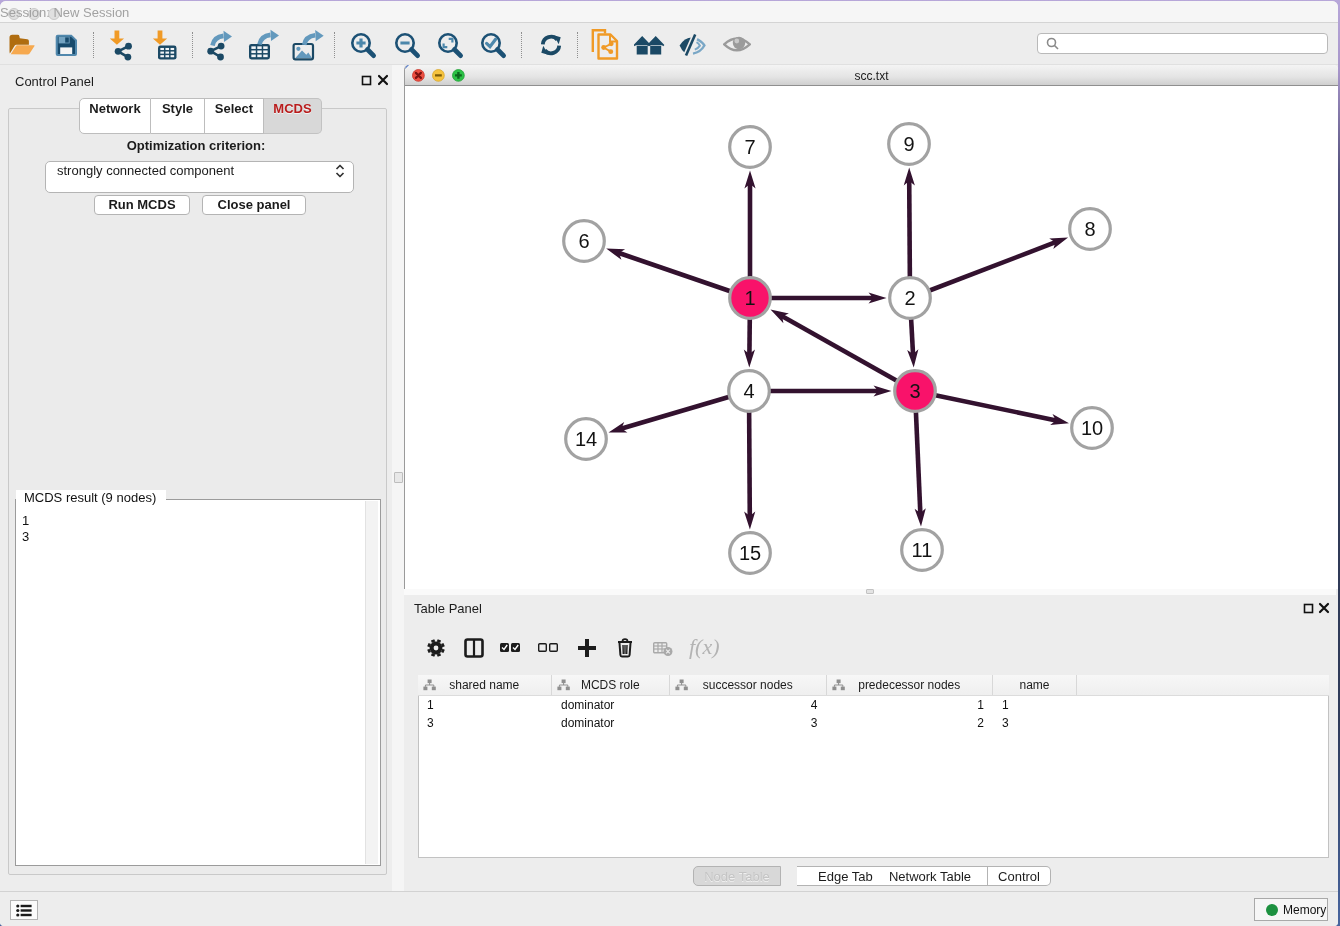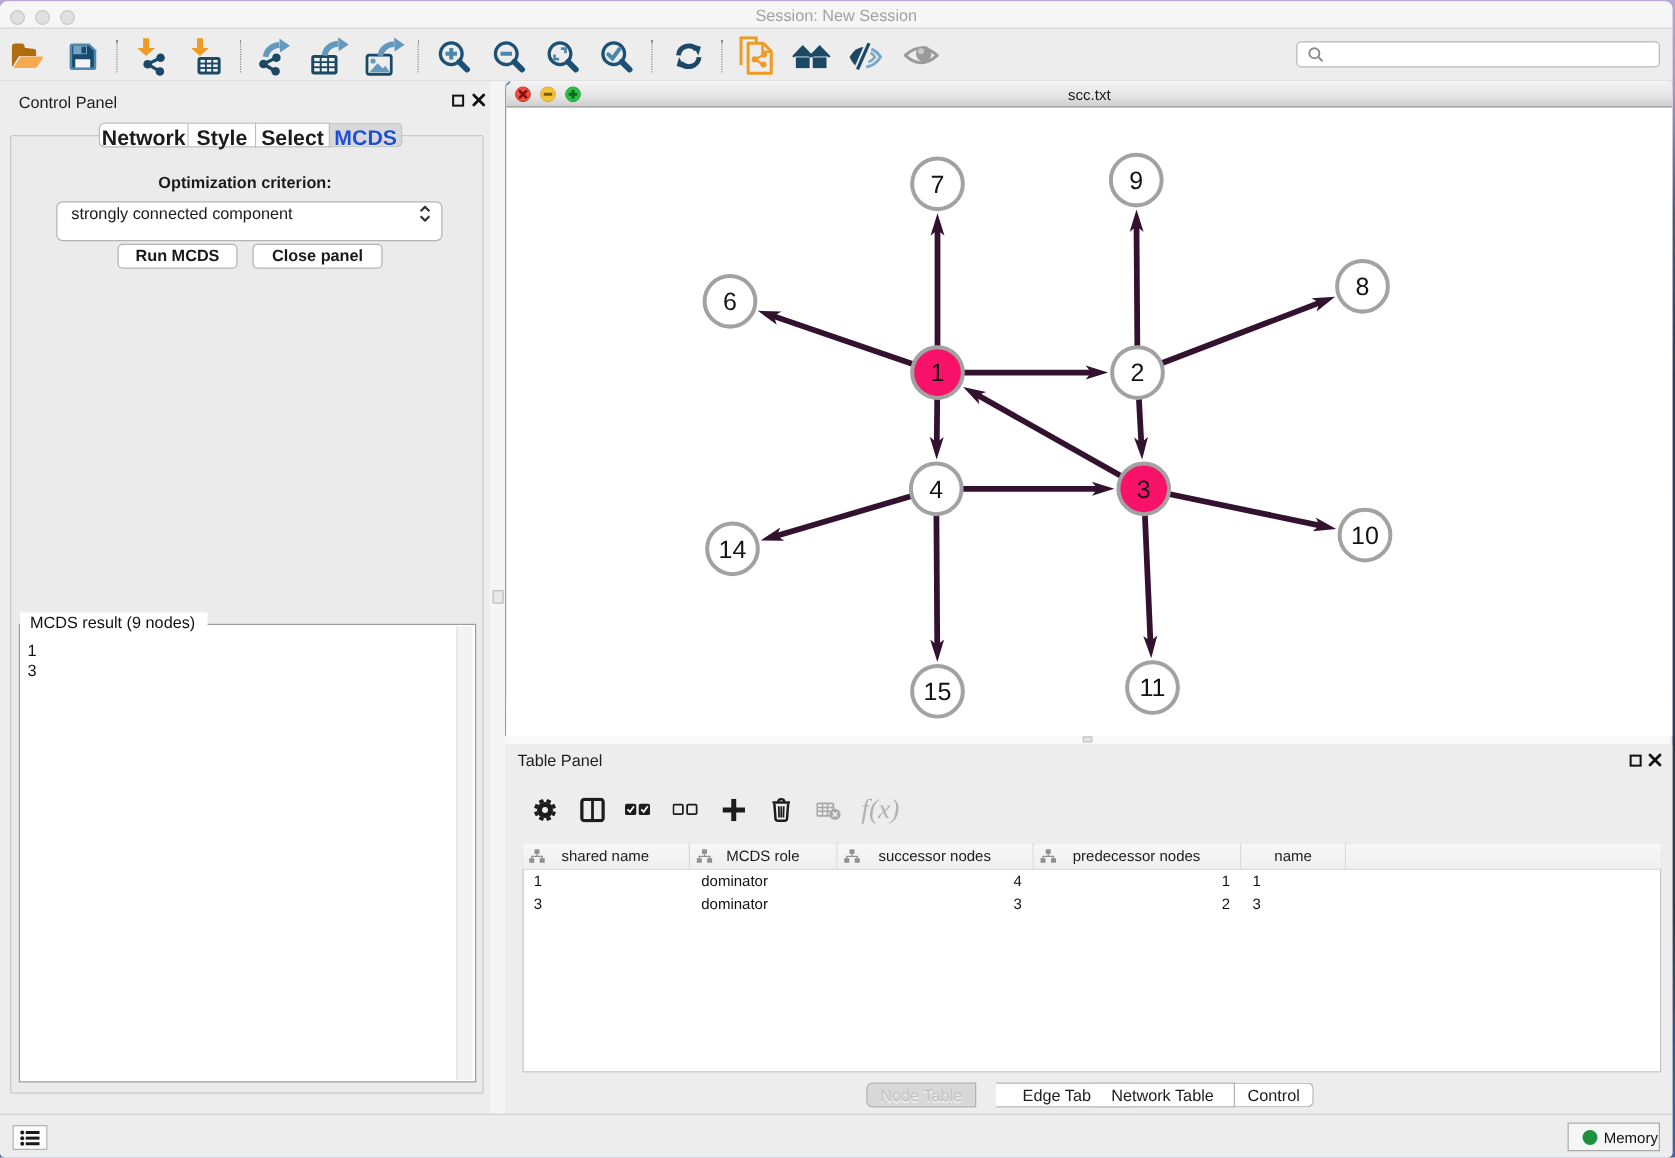--- a/index.html
+++ b/index.html
@@ -1,33 +1,33 @@
 <!DOCTYPE html>
 <html><head>
 <meta charset="utf-8">
 <style>
 * { margin:0; padding:0; box-sizing:border-box; }
 html,body { width:1340px; height:926px; overflow:hidden; }
 body { font-family:"Liberation Sans", sans-serif; background:linear-gradient(180deg,#b7a7d9 0px,#a795ca 70px,#56537f 170px,#333a55 300px,#2e3a59 720px,#48659f 926px); }
 .window { position:absolute; left:0; top:1px; right:2px; bottom:0; background:#ededed; border-radius:6px 6px 4px 4px; overflow:hidden; }
 .titlebar { position:absolute; left:0; top:0; right:0; height:22px; background:#f6f6f6; border-bottom:1px solid #d4d4d4; }
 .tl { position:absolute; top:7px; width:12px; height:12px; border-radius:50%; background:#e0e0e0; border:1px solid #c9c9c9; }
-.title { position:absolute; top:4px; left:0; right:0; text-align:center; font-size:13px; color:#a2a2a2; }
+.title { position:absolute; top:4px; left:0; right:0; text-align:left; font-size:13px; color:#a2a2a2; }
 .toolbar { position:absolute; left:0; top:23px; right:0; height:41px; background:#ededed; border-bottom:1px solid #e0e0e0; }
 .tsep { position:absolute; top:8px; height:26px; width:0; border-left:1px dotted #8f8f8f; }
 .searchbox { position:absolute; left:1037px; top:9px; width:291px; height:21px; background:#fff; border:1px solid #b9b9b9; border-radius:4px; }
 
 .cpanel { position:absolute; left:0; top:64px; width:392px; bottom:35px; background:#ededed; }
 .phead { font-size:13px; color:#1d1d1d; }
 .wbtn { position:absolute; font-weight:bold; color:#111; }
 .tabs { position:absolute; top:33px; left:79px; height:20px; display:flex; }
-.tab { font-weight:bold; font-size:17px; color:#1c1c1c; background:#fff; border:1px solid #bdbdbd; border-left:none; padding:2px 0 0 0; text-align:center; height:20px; }
+.tab { font-weight:bold; font-size:13px; color:#1c1c1c; background:#fff; border:1px solid #bdbdbd; border-left:none; padding:2px 0 0 0; text-align:center; height:36px; }
 .tab.first { border-left:1px solid #bdbdbd; border-radius:5px 0 0 5px; }
 .tab.last { border-radius:0 5px 5px 0; }
-.tab.sel { background:#d8d8d8; color:#1d4ed8; border-color:#c2c2c2; text-shadow:0 1px 0 #f2f2f2; }
+.tab.sel { background:#d8d8d8; color:#b91c1c; border-color:#c2c2c2; text-shadow:0 1px 0 #f2f2f2; }
 .tabpanel { position:absolute; left:8px; top:43px; width:379px; bottom:16px; background:#ebebeb; border:1px solid #c9c9c9; border-radius:2px; }
 .combo { position:absolute; left:45px; top:96px; width:309px; height:32px; background:#fff; border:1px solid #b4b4b4; border-radius:5px; font-size:13px; color:#1a1a1a; line-height:18px; padding-left:11px; }
 .pbtn { position:absolute; top:130px; height:20px; background:#fff; border:1px solid #b4b4b4; border-radius:4px; font-weight:bold; font-size:13px; color:#1a1a1a; text-align:center; line-height:18px; }
 
 .vdivider { position:absolute; left:392px; top:64px; width:12px; bottom:35px; background:#f5f5f5; }
 
 .netwin { position:absolute; left:404px; top:64px; width:934px; height:524px; background:#fff; border-left:1px solid #9a9a9a; border-radius:5px 5px 0 0; overflow:hidden; }
 .nettitle { position:absolute; left:0; top:0; right:0; height:21px; background:linear-gradient(180deg,#f4f4f4,#ddddddcc 60%,#cfcfcf); border-bottom:1px solid #8f8f8f; }
 
 .tpanel { position:absolute; left:406px; top:595px; right:0; bottom:35px; background:#ededed; }

